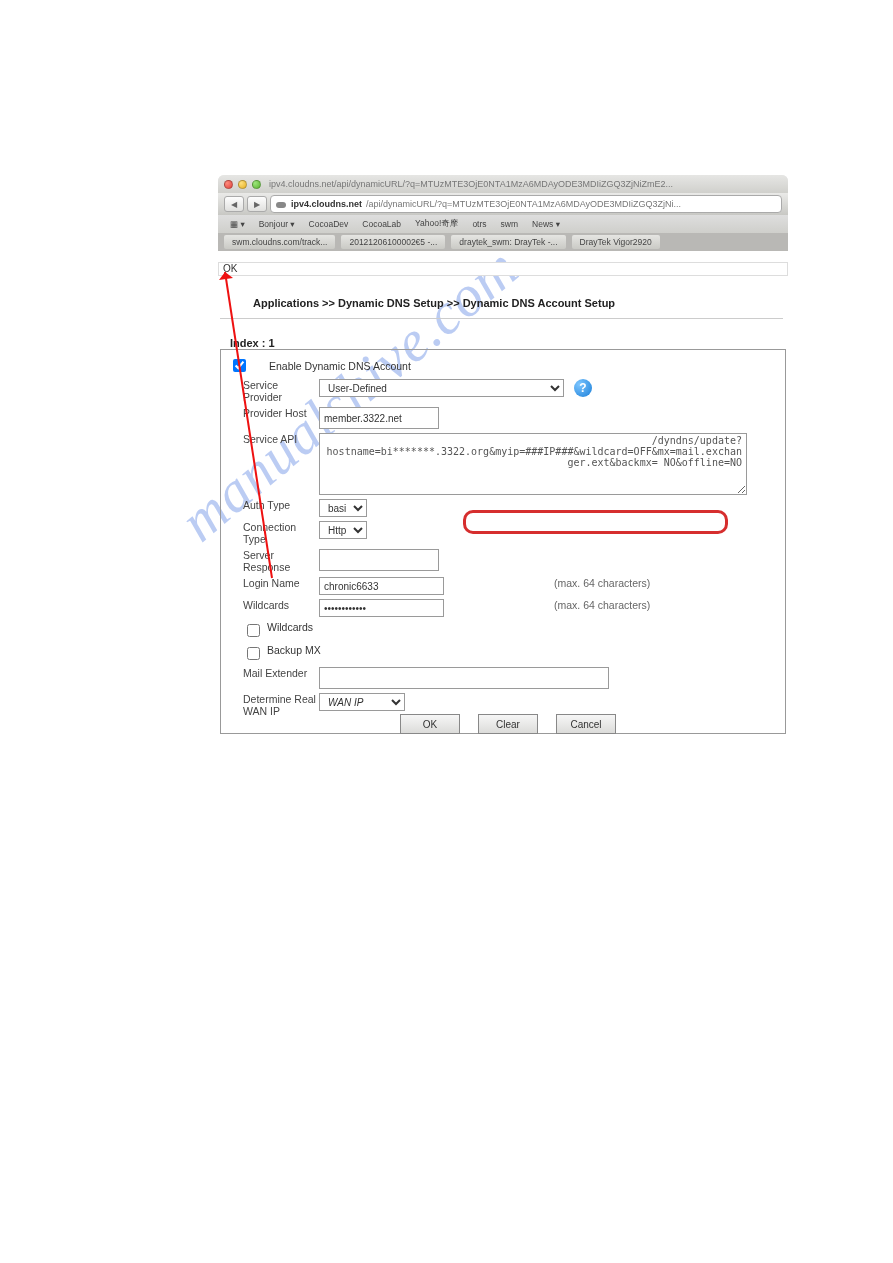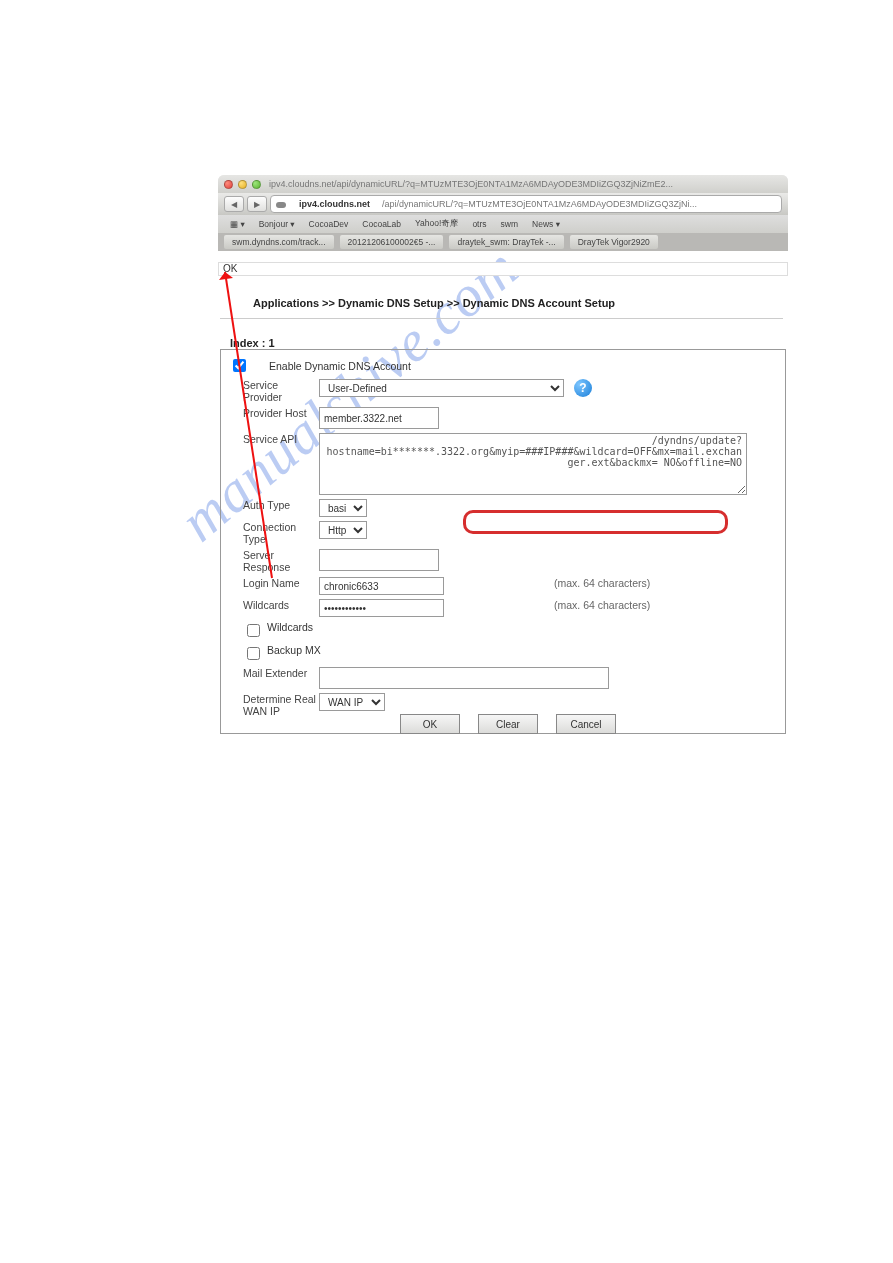--- a/index.html
+++ b/index.html
@@ -54,21 +54,21 @@
   .nav-btn.forward::before { content:"▶"; }
   .url-bar {
     flex: 1;
     height: 18px;
     background: #fff;
     border: 1px solid #aaa;
     border-radius: 4px;
     display: flex;
     align-items: center;
     padding: 0 4px;
-    gap: 12px;
+    gap: 4px;
     color: #777;
     overflow: hidden;
     white-space: nowrap;
   }
   .cloud-icon {
     width:12px; height:10px; position:relative; flex:none;
   }
   .cloud-icon::before {
     content:""; position:absolute; left:1px; top:3px; width:10px; height:6px;
     background:#888; border-radius:4px;
@@ -235,21 +235,21 @@
     <span class="bm">▦ ▾</span>
     <span class="bm">Bonjour ▾</span>
     <span class="bm">CocoaDev</span>
     <span class="bm">CocoaLab</span>
     <span class="bm">Yahoo!奇摩</span>
     <span class="bm">otrs</span>
     <span class="bm">swm</span>
     <span class="bm">News ▾</span>
   </div>
   <div class="tab-row">
-    <span class="tab">swm.dyndns.com/track...</span>
+    <span class="tab">swm.cloudns.com/track...</span>
     <span class="tab">20121206100002€5 -...</span>
     <span class="tab">draytek_swm: DrayTek -...</span>
     <span class="tab">DrayTek Vigor2920</span>
   </div>
 </div>
 
 <div class="ok-row">OK</div>
 
 <div class="breadcrumb">Applications &gt;&gt; Dynamic DNS Setup &gt;&gt; Dynamic DNS Account Setup</div>
 <div class="hr-line"></div>
@@ -320,21 +320,21 @@
     <span style="margin-left:4px;">Backup MX</span>
   </div>
 
   <div class="form-row">
     <span class="form-label">Mail Extender</span>
     <input class="text-ctl me-input" style="width: 290px;" value="">
   </div>
 
   <div class="form-row">
     <span class="form-label">Determine Real WAN IP</span>
-    <select class="select-ctl" style="width:66px;">
+    <select class="select-ctl" style="width:86px;font-style:italic;">
       <option>WAN IP</option>
     </select>
   </div>
 
   <div class="login-highlight"></div>
 </div>
 
 <div class="button-row">
   <button class="btn">OK</button>
   <button class="btn">Clear</button>

